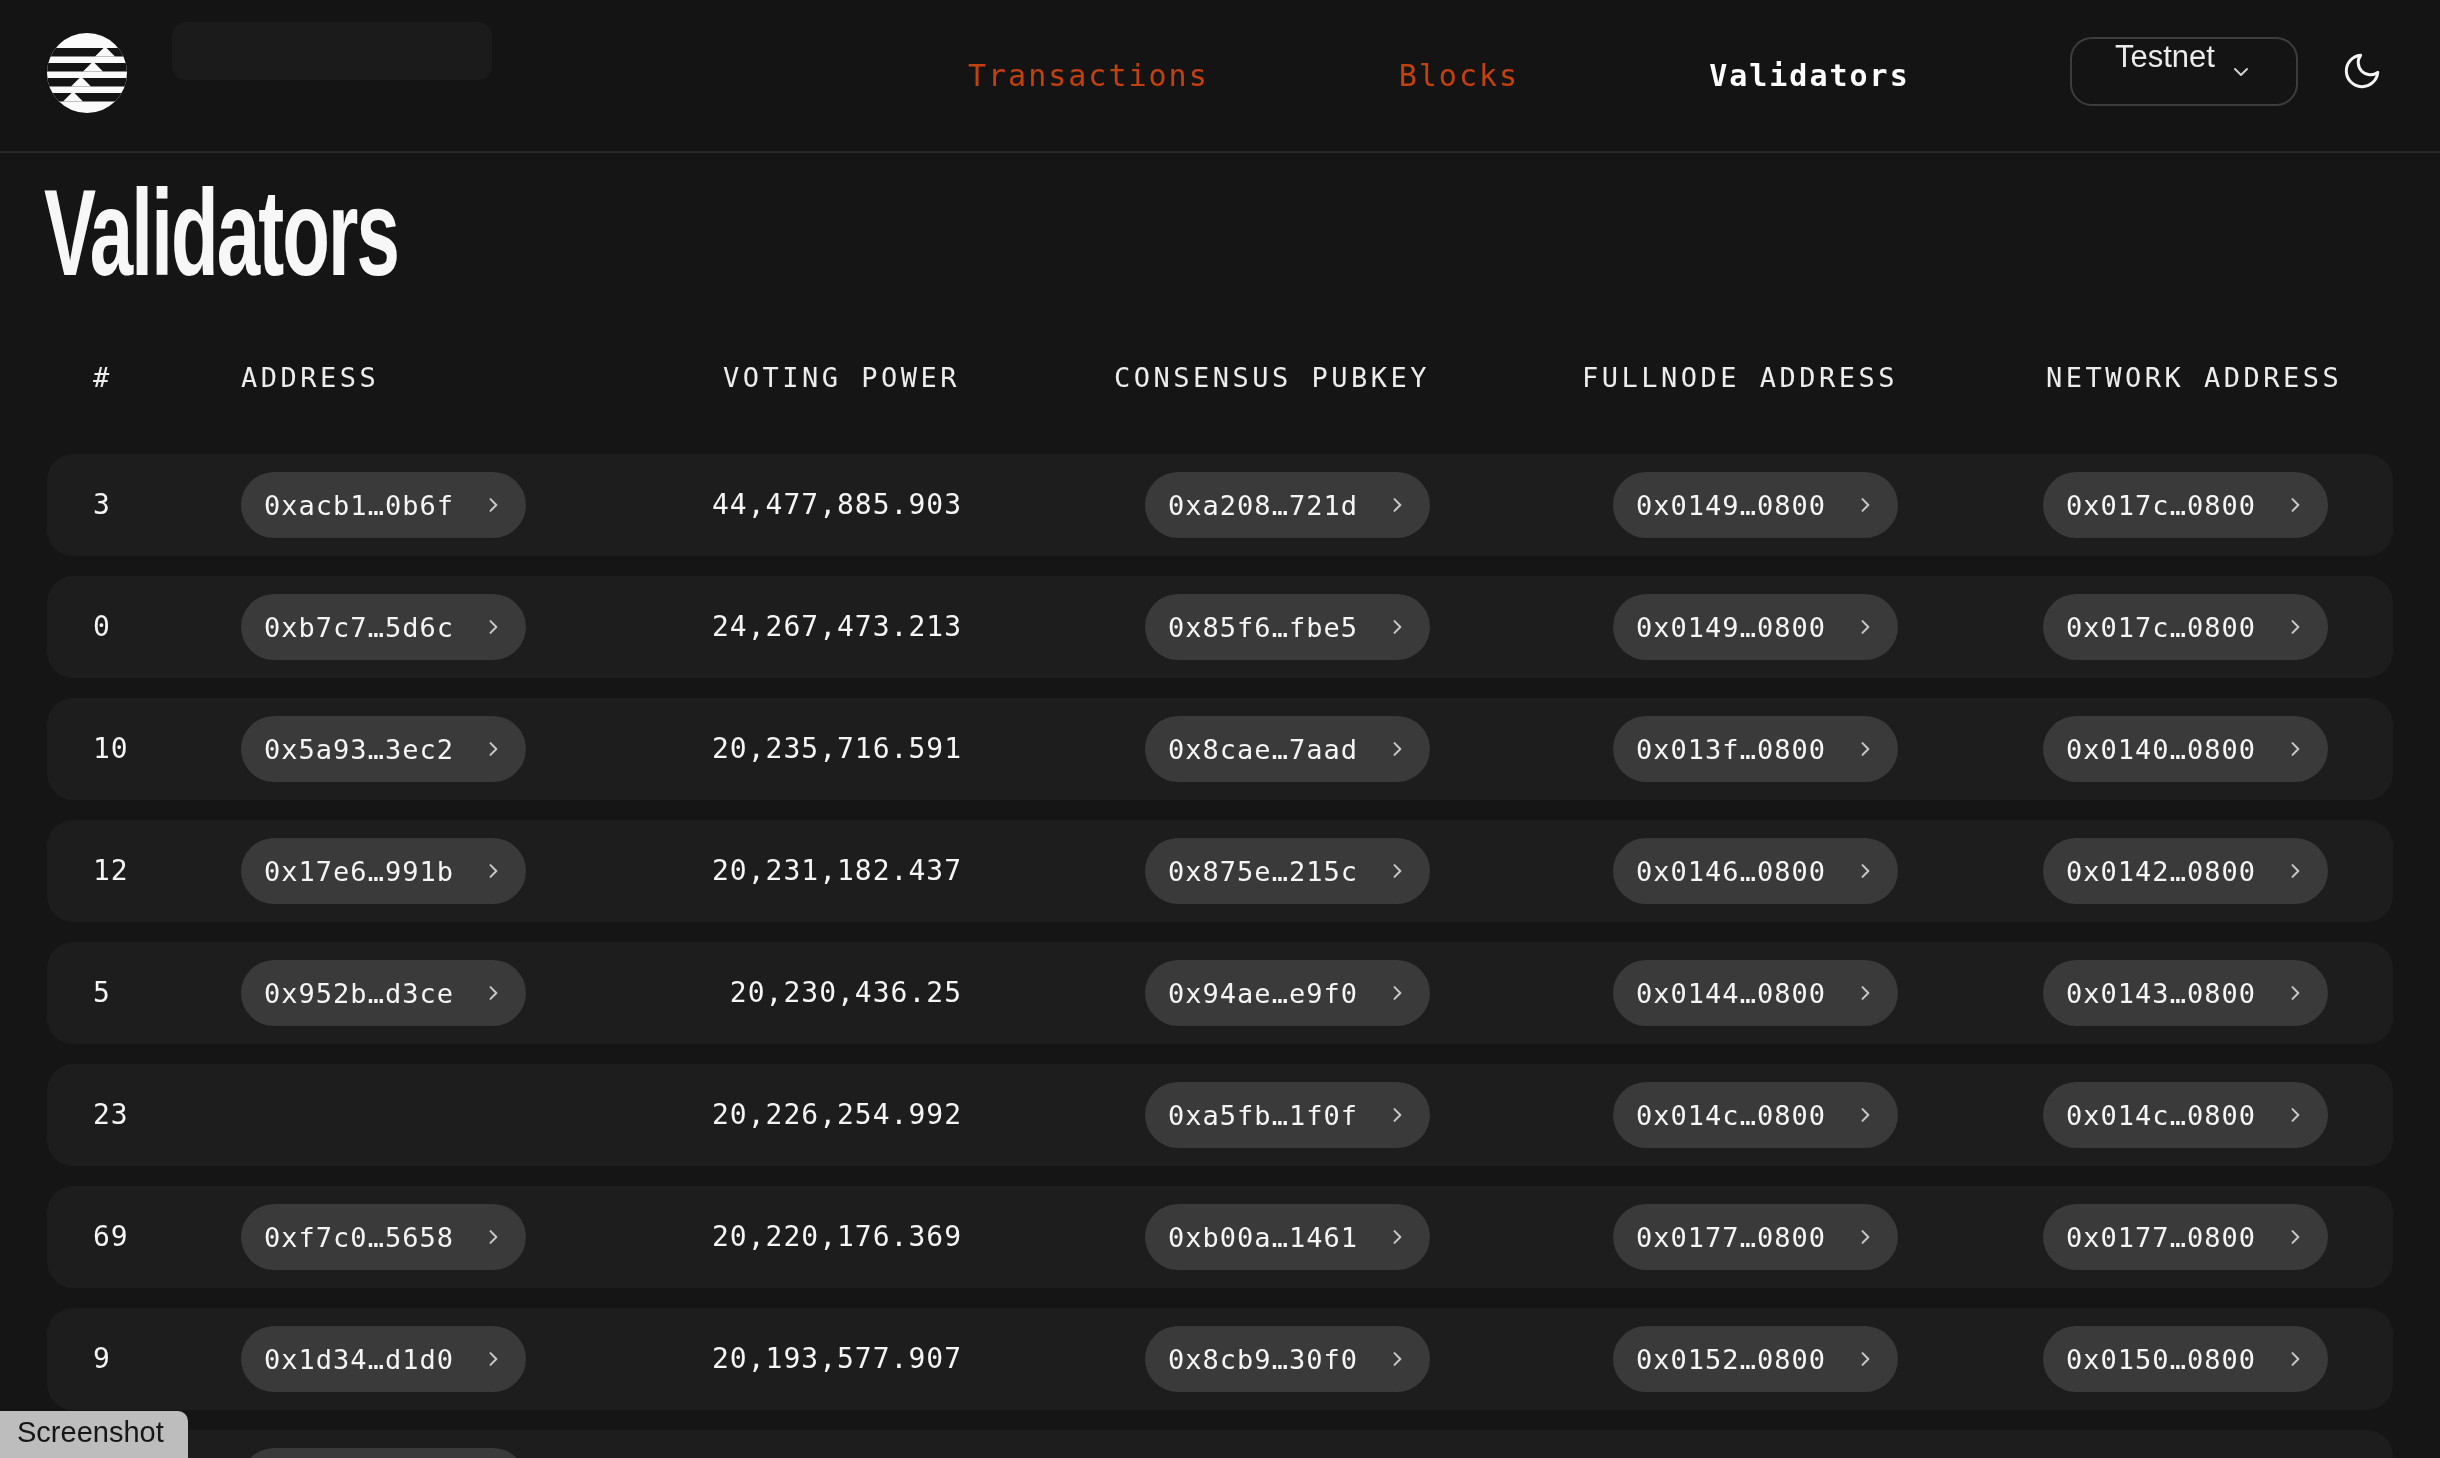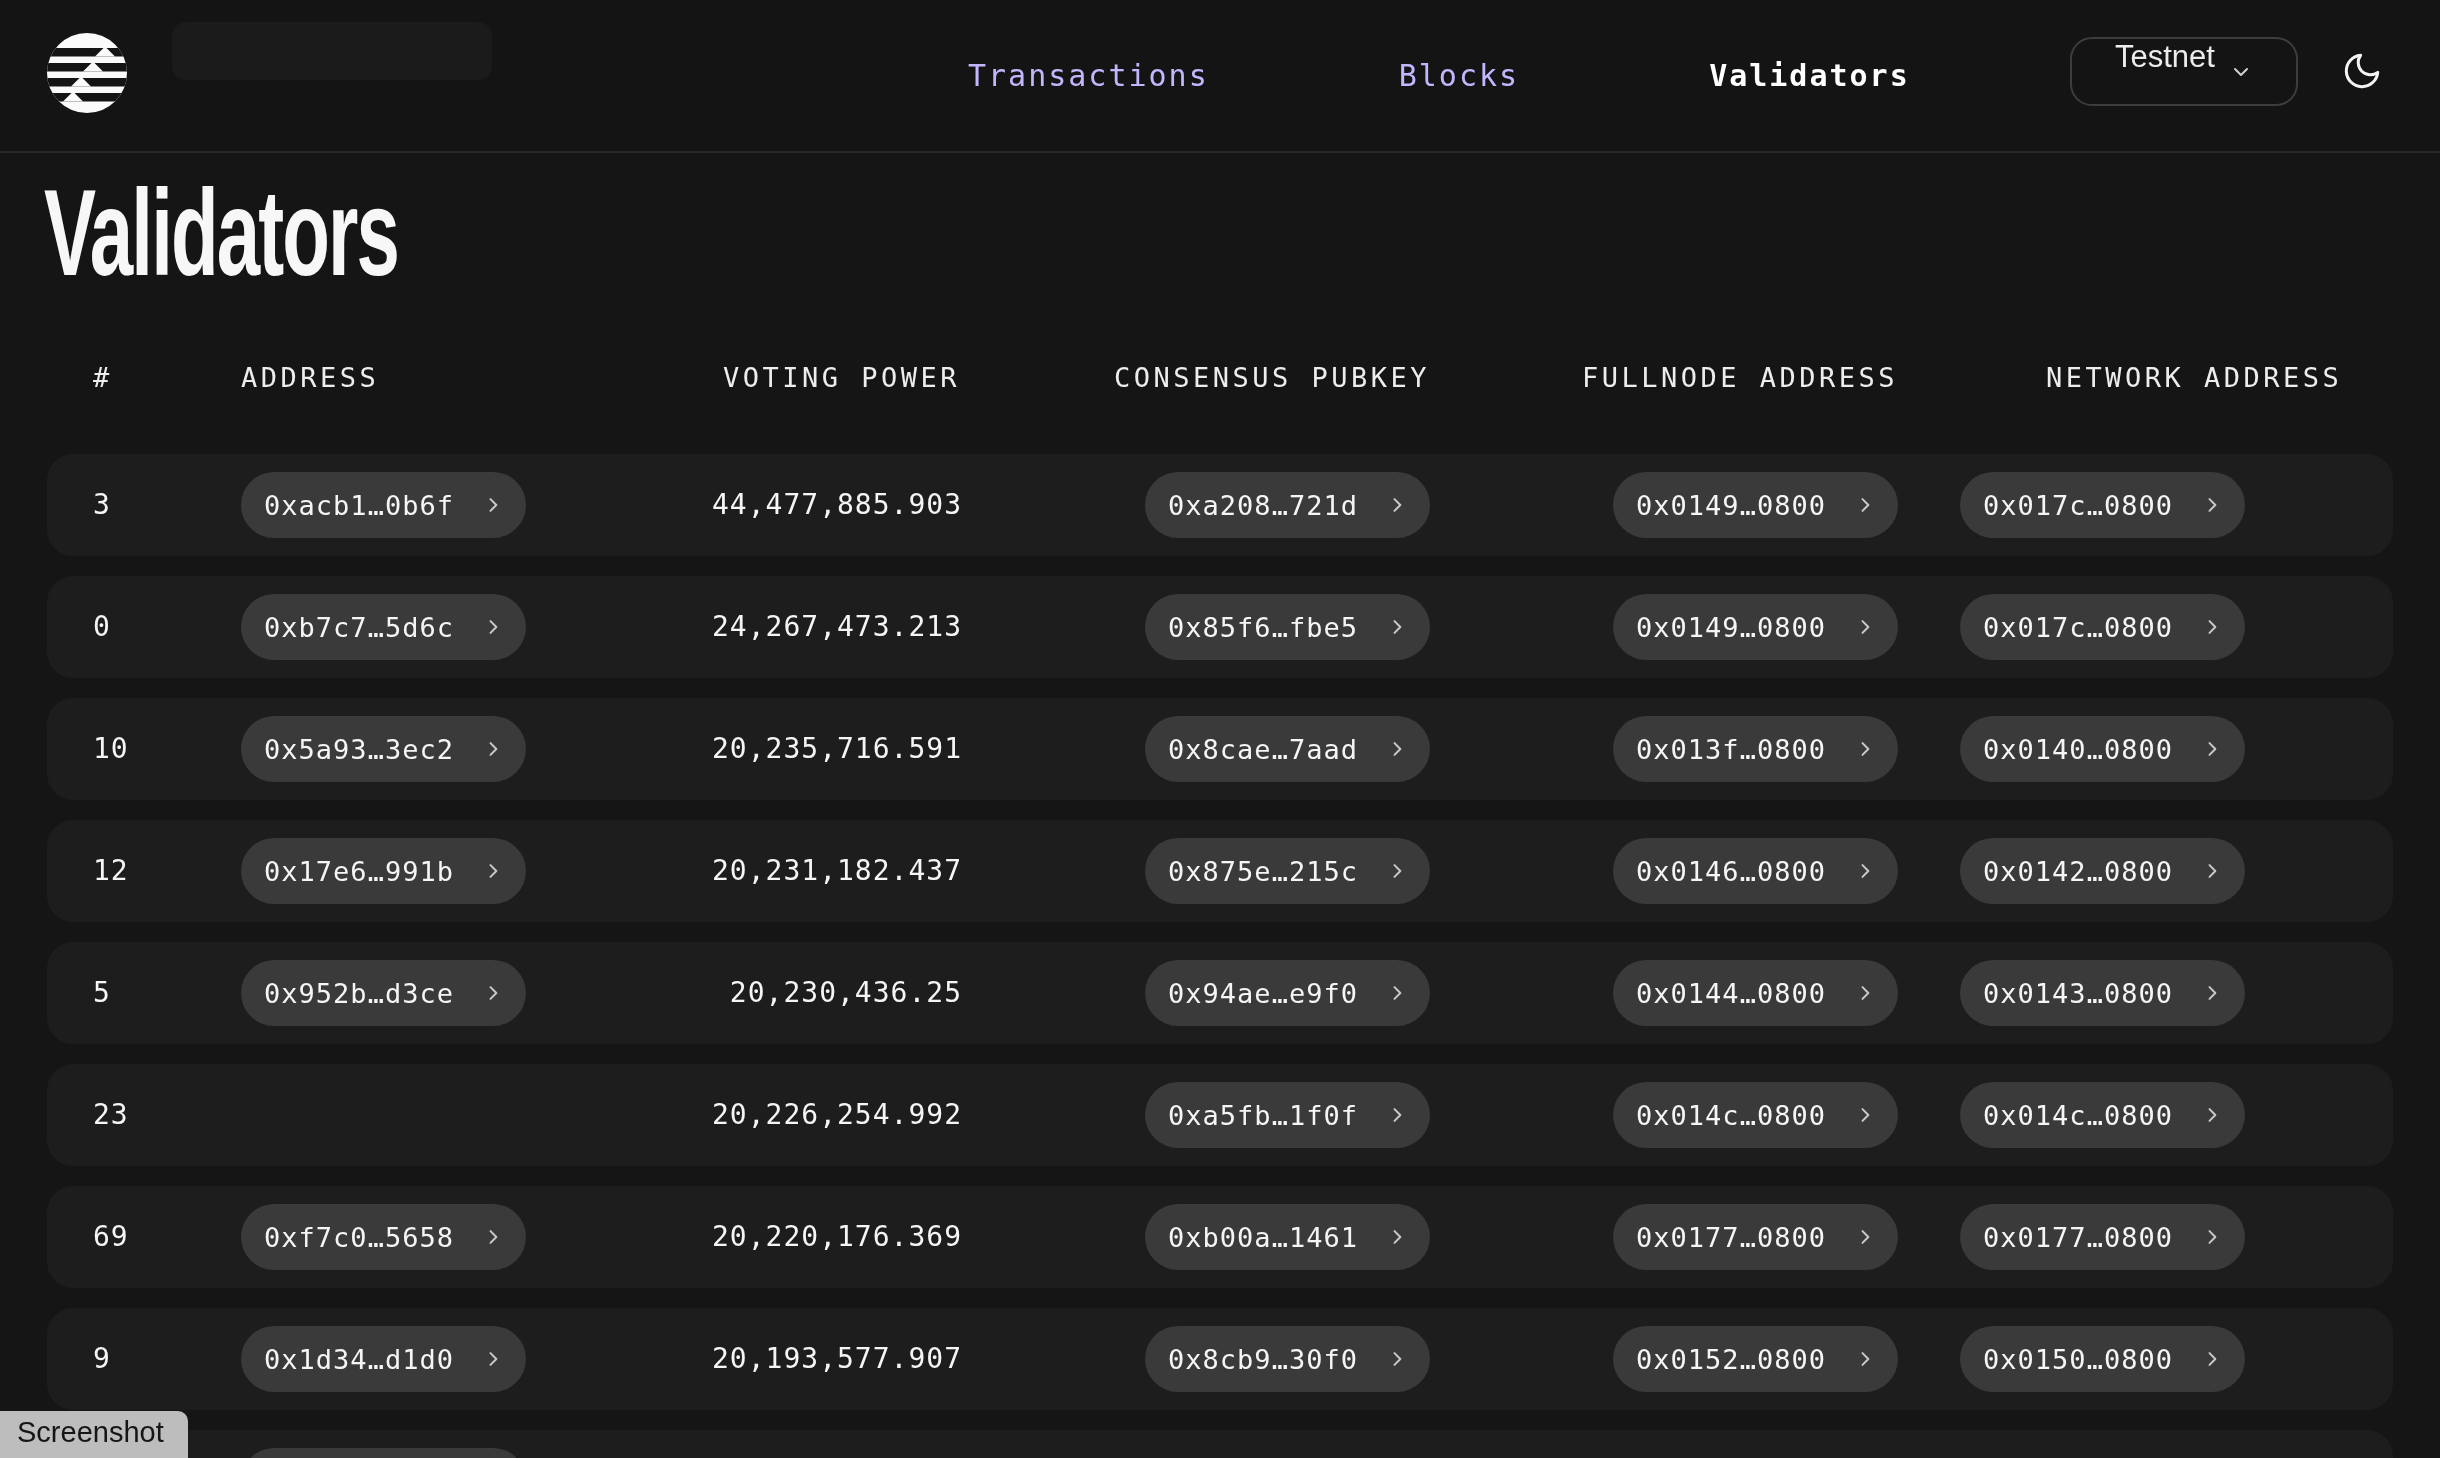--- a/index.html
+++ b/index.html
@@ -4,21 +4,21 @@
 <style>
   * { margin:0; padding:0; box-sizing:border-box; }
   html,body { width:2440px; height:1458px; overflow:hidden; }
   body { background:#151515; font-family:"DejaVu Sans Mono","Liberation Mono",monospace; color:#f2f2f2; position:relative; }
 
   
   .topnav { position:absolute; left:0; top:0; width:2440px; height:153px; background:#141414; border-bottom:2px solid #272727; }
   .logo { position:absolute; left:47px; top:33px; width:80px; height:80px; cursor:pointer; }
   .wordmark-ph { position:absolute; left:172px; top:22px; width:320px; height:58px; border-radius:14px; background:#1b1b1b; }
   .navlinks { position:absolute; left:968px; top:0; height:151px; display:flex; align-items:center; gap:190px; }
-  .navlink { font-size:30px; letter-spacing:2px; color:#c4b5fd; text-decoration:none; cursor:pointer; }
+  .navlink { font-size:30px; letter-spacing:2px; color:#c2410c; text-decoration:none; cursor:pointer; }
   .navlink.active { font-weight:bold; color:#ffffff; }
   .netbtn { position:absolute; left:2070px; top:37px; width:228px; height:69px; border-radius:22px; border:2px solid #3d3d3d; background:transparent; display:flex; justify-content:center; gap:14px; cursor:pointer; font-family:"Liberation Sans",sans-serif; font-size:31px; color:#ececec; }
   .themebtn { position:absolute; left:2336px; top:44px; width:52px; height:56px; background:transparent; border:none; display:flex; align-items:center; justify-content:center; cursor:pointer; }
 
   
   .pagetitle { position:absolute; left:44px; top:172px; font-family:"Liberation Sans",sans-serif; font-weight:700; font-size:122px; line-height:1.0; letter-spacing:-3px; color:#f7f7f7; transform:scaleX(0.64); transform-origin:left center; white-space:nowrap; }
 
   
   .thead { position:absolute; left:47px; top:360px; width:2346px; height:36px; }
   .th { position:absolute; top:0; height:36px; line-height:36px; font-size:27px; letter-spacing:3.5px; color:#ededed; white-space:nowrap; }
@@ -30,21 +30,21 @@
   .th-network  { left:1999px; }
 
   .rows { position:absolute; left:47px; top:454px; width:2346px; display:flex; flex-direction:column; gap:20px; }
   .vrow { position:relative; width:2346px; height:102px; background:#1d1d1d; border-radius:26px; flex:none; }
   .cell-num { position:absolute; left:46px; top:0; height:102px; line-height:102px; font-size:28px; letter-spacing:1px; color:#f5f5f5; }
   .cell-vp  { position:absolute; left:480px; top:0; width:435px; height:102px; line-height:102px; font-size:28px; letter-spacing:1px; text-align:right; color:#f5f5f5; white-space:nowrap; }
   .pill { position:absolute; top:18px; height:66px; width:285px; border-radius:33px; background:#3a3a3a; border:none; display:flex; align-items:center; justify-content:center; gap:29px; cursor:pointer; font-family:"DejaVu Sans Mono","Liberation Mono",monospace; font-size:27px; letter-spacing:1px; color:#f5f5f5; white-space:nowrap; }
   .cell-address  { left:194px; }
   .cell-pubkey   { left:1098px; }
   .cell-fullnode { left:1566px; }
-  .cell-network  { left:1913px; }
+  .cell-network  { left:1996px; }
   .chev { display:flex; align-items:center; }
 
   
   .shotlabel { position:absolute; left:0; bottom:0; background:#bdbdbd; color:#161616; font-family:"Liberation Sans",sans-serif; font-size:29px; padding:5px 24px 9px 17px; border-radius:0 10px 0 0;margin-top:25px; }
 </style>
 </head>
 <body>
 
 <header class="topnav">
   <div class="logo">

